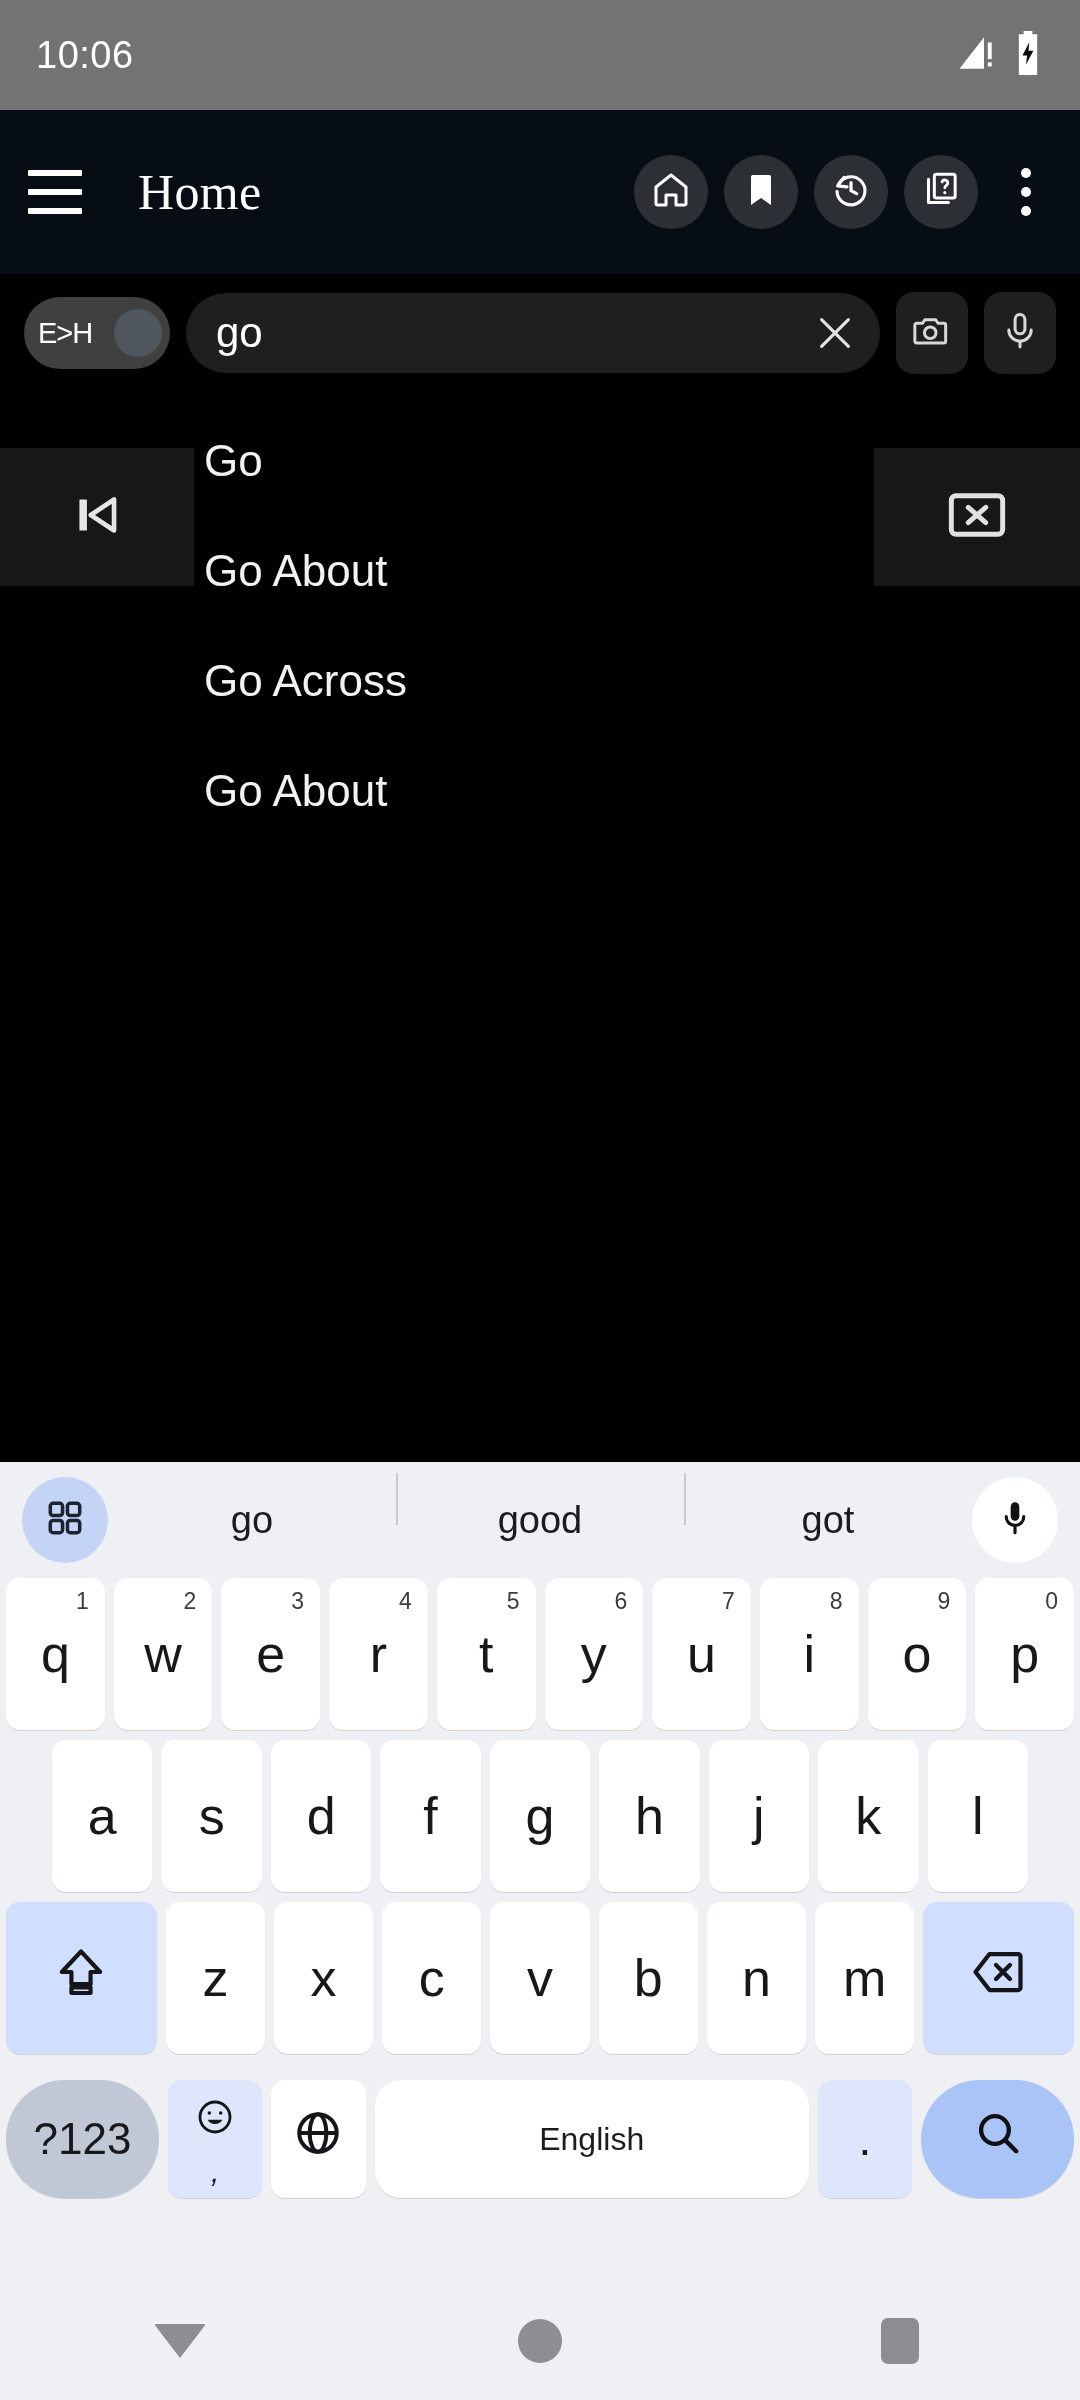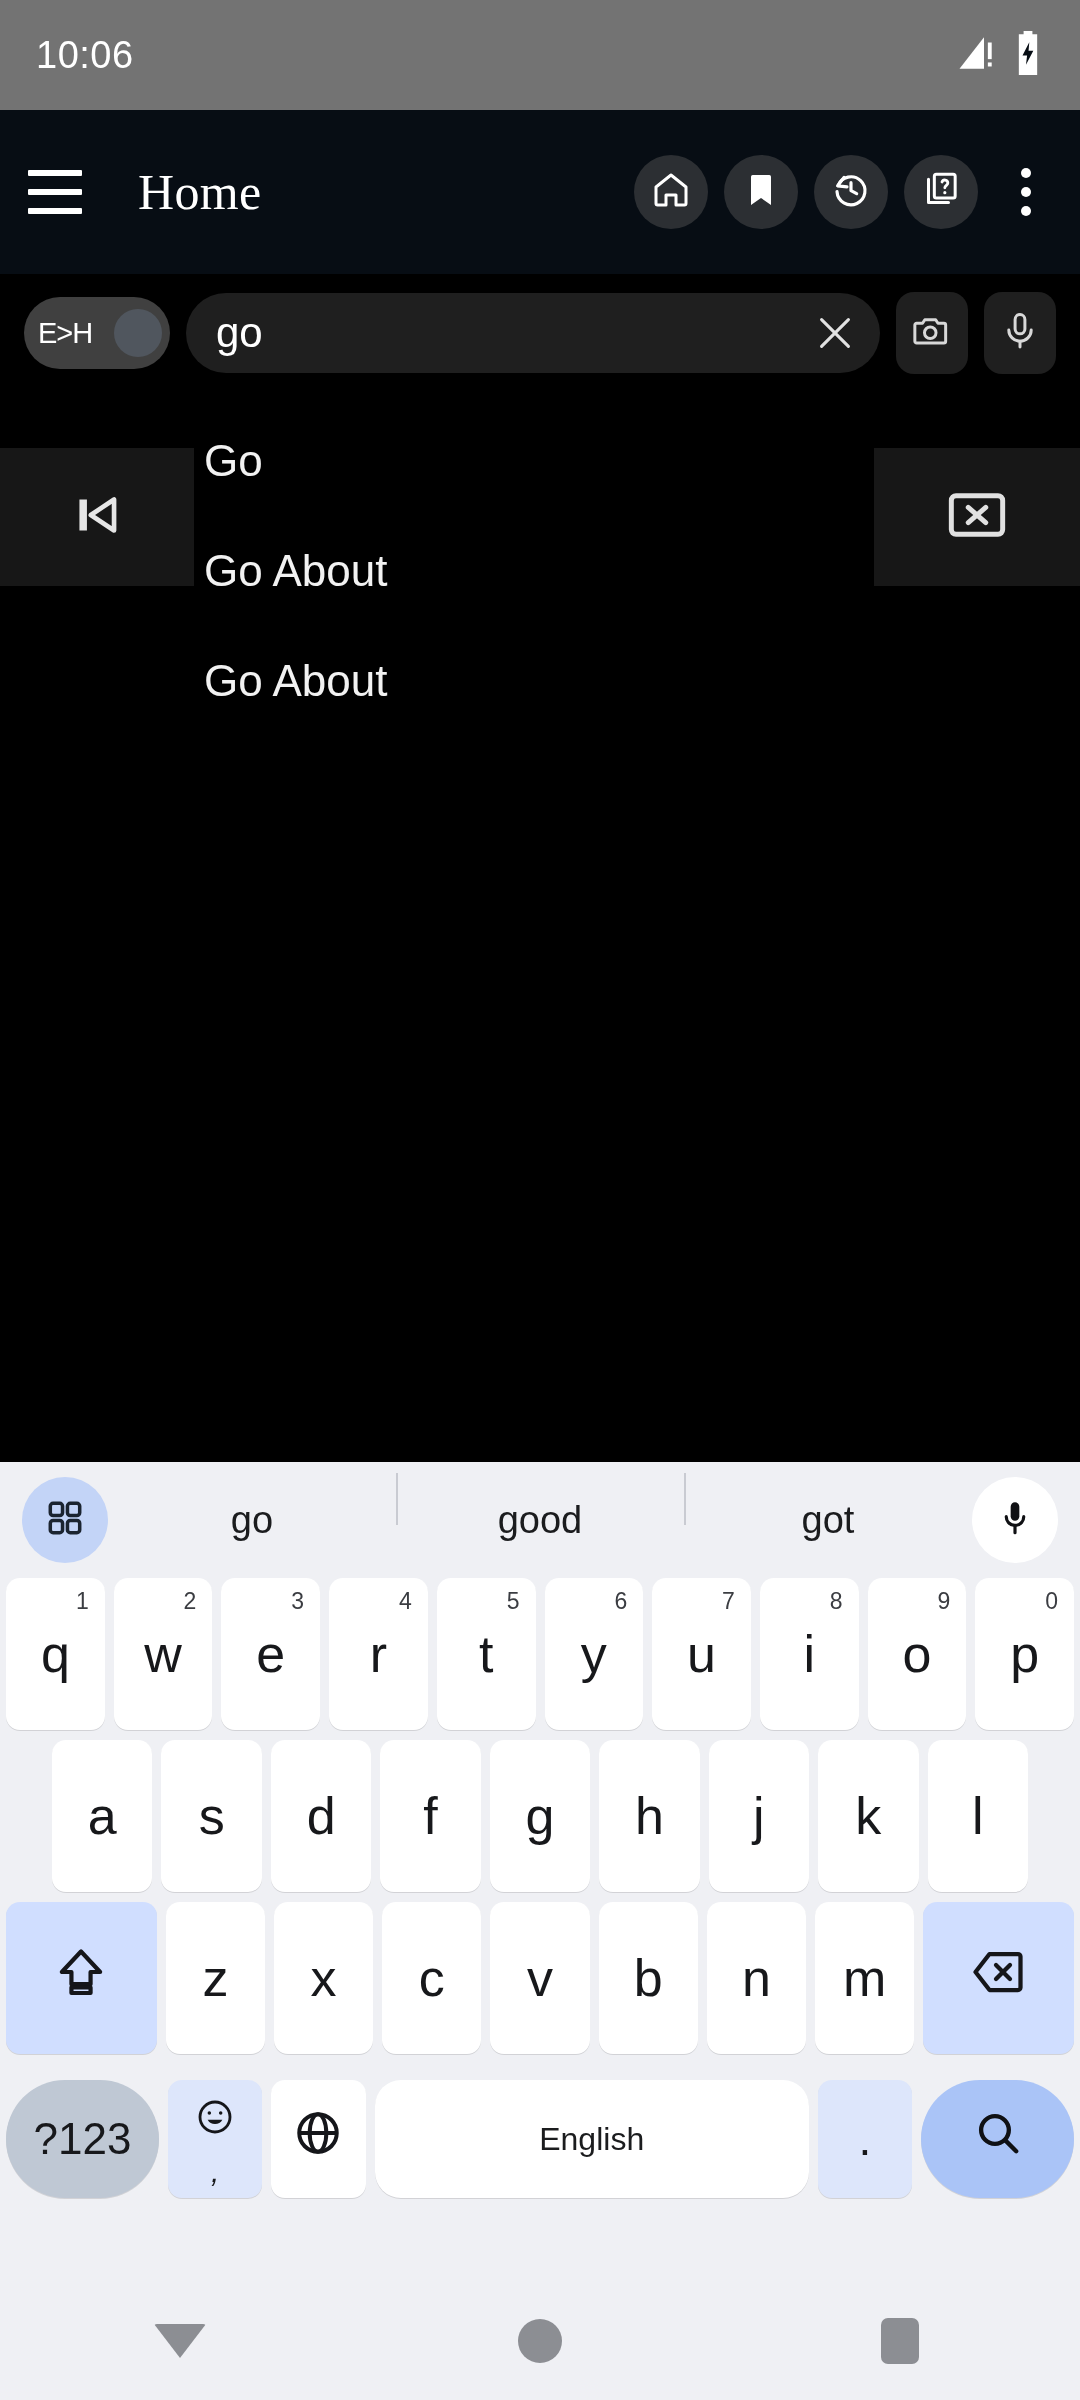--- a/index.html
+++ b/index.html
@@ -254,20 +254,21 @@
           <path d="M5.6 11.4a6.4 6.4 0 0 0 12.8 0"></path>
           <line x1="12" y1="17.8" x2="12" y2="21.2"></line>
         </svg>
       </span>
     </div>
   </div>
 
   <div id="suggestions">
     <div class="sugg">Go</div>
     <div class="sugg">Go About</div>
+    <div class="sugg">Go Across</div>
     <div class="sugg">Go About</div>
   </div>
 
   <div id="ov-prev" class="ov-panel">
     <span>
       <svg width="62" height="62" viewBox="0 0 24 24">
         <rect x="5.2" y="6" width="2.9" height="12" fill="#e6e6e6"></rect>
         <path d="M18.6 6v12L9.6 12z" fill="none" stroke="#e6e6e6" stroke-width="1.8" stroke-linejoin="round"></path>
       </svg>
     </span>

